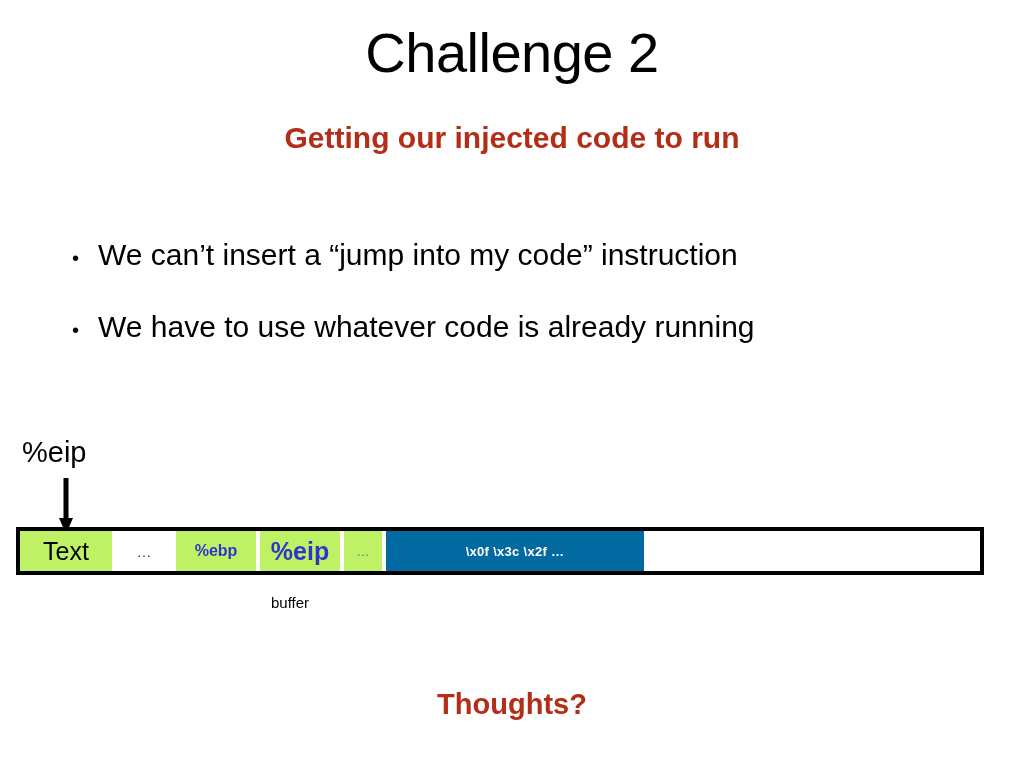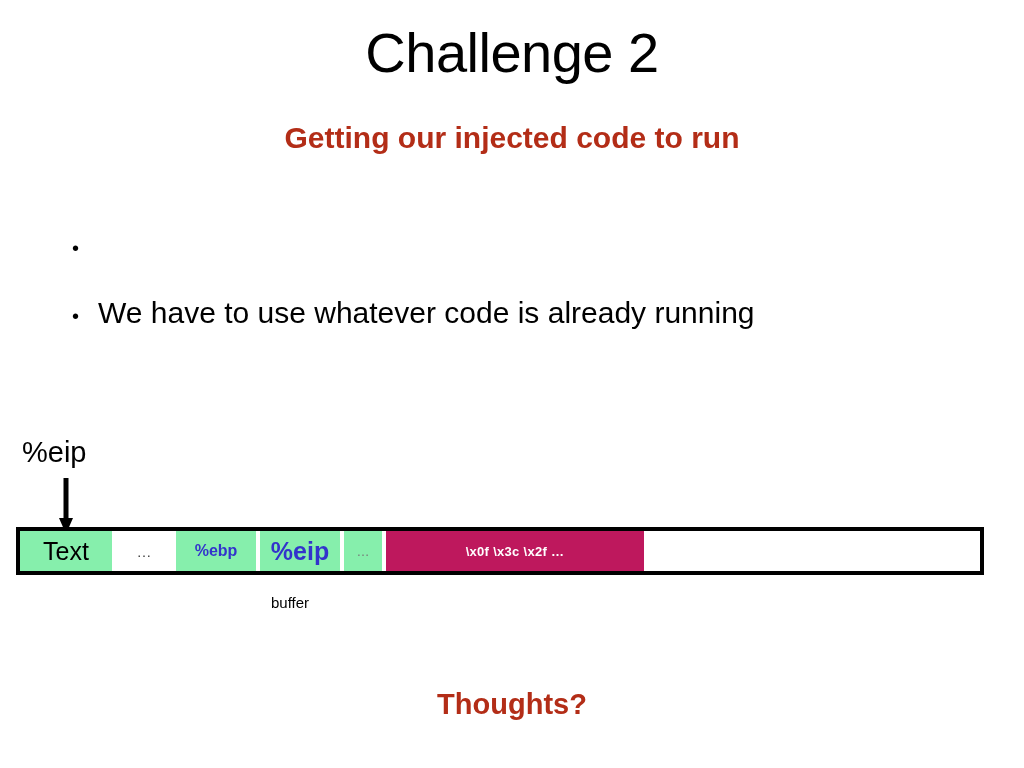--- a/index.html
+++ b/index.html
@@ -94,35 +94,35 @@
     width: 968px;
     height: 48px;
     border: 4px solid #000000;
     box-sizing: border-box;
     background: #ffffff;
     display: flex;
     align-items: stretch;
     padding: 0;
   }
   .mem-cell {
-    background: #86efac;
+    background: #bef264;
     display: flex;
     align-items: center;
     justify-content: center;
     box-sizing: border-box;
     margin-right: 4px;
     height: 100%;
     white-space: nowrap;
     overflow: hidden;
   }
   .mem-cell.blank {
     background: #ffffff;
   }
   .mem-cell.shell {
-    background: #be185d;
+    background: #0369a1;
     color: #ffffff;
     font-weight: bold;
     font-size: 13px;
     letter-spacing: 0.3px;
   }
   .c-text     { width: 92px;  font-size: 25px; }
   .c-dots1    { width: 56px;  font-size: 15px; color:#444; }
   .c-zeros    { width: 200px; font-size: 20px; }
   .c-ebp      { width: 80px;  font-size: 16px; color: #3333cc; font-weight: bold; }
   .c-eip      { width: 80px;  font-size: 25px; color: #3333cc; font-weight: bold; }
@@ -156,20 +156,21 @@
 <body>
 
 <div class="slide-title">Challenge 2</div>
 
 <div class="slide-subtitle">Getting our injected code to run</div>
 
 <div class="bullet-list">
 
   <div class="bullet-row">
     <span class="bullet-dot">•</span>
+    <span class="bullet-text">We can’t insert a “jump into my code” instruction</span>
   </div>
 
   <div class="bullet-row">
     <span class="bullet-dot">•</span>
     <span class="bullet-text">We have to use whatever code is already running</span>
   </div>
 
 </div>
 
 <div class="eip-label">%eip</div>

